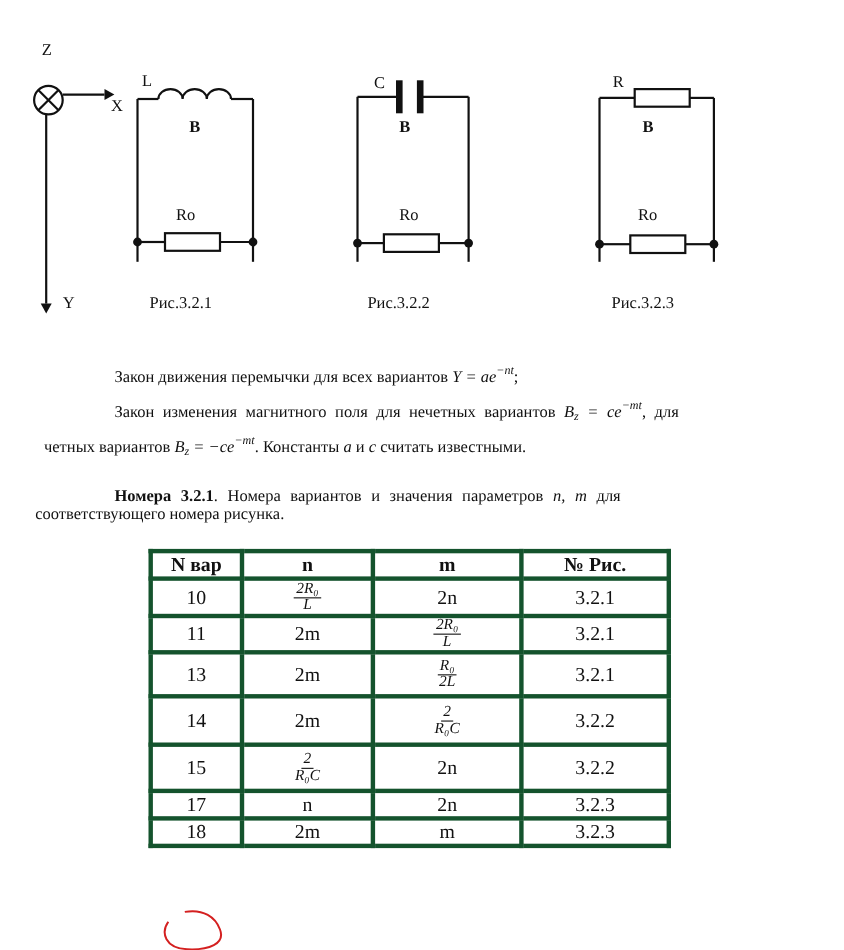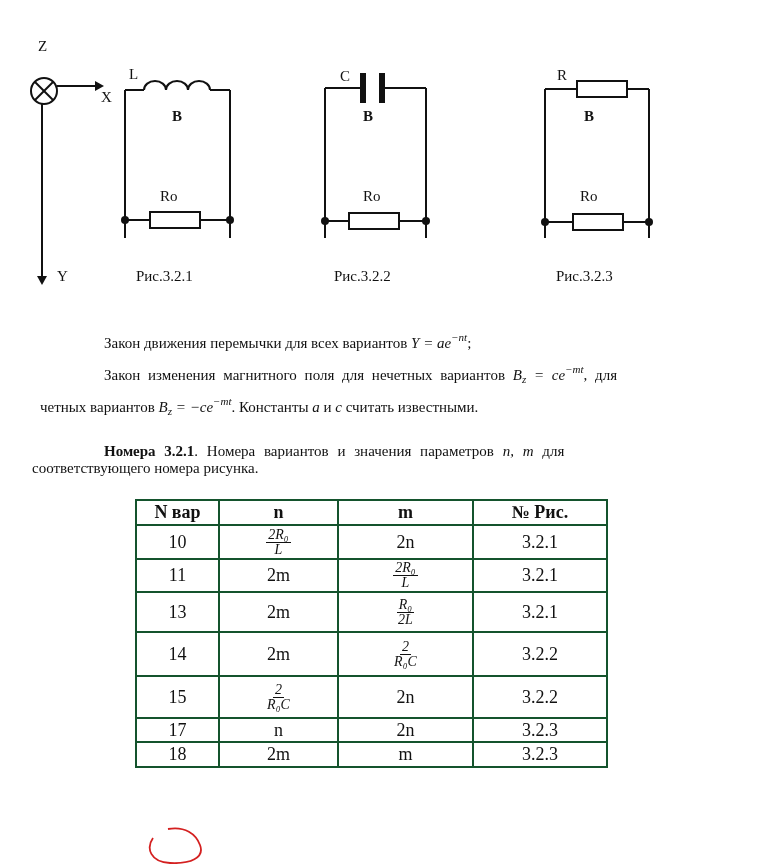--- a/index.html
+++ b/index.html
@@ -5,21 +5,21 @@
   html, body { margin:0; padding:0; background:#fff; }
   body { width:767px; height:864px; position:relative; overflow:hidden; font-family:"Liberation Serif", serif; color:#111; }
   .abs { position:absolute; }
   svg { position:absolute; left:0; top:0; }
   .cap { font-size:15px; }
   .para { position:absolute; font-size:15px; line-height:18px; white-space:nowrap; }
   .it { font-style:italic; }
   sup { font-size:11px; vertical-align:7px; font-style:italic; }
   sub { font-size:11px; vertical-align:-3px; font-style:italic; }
   table.t { position:absolute; left:135px; top:499px; border-collapse:collapse; font-size:18px; }
-  table.t td, table.t th { border:2px solid #14532d; text-align:center; padding:0; }
+  table.t td, table.t th { border:4px solid #14532d; text-align:center; padding:0; }
   table.t th { font-weight:bold; font-size:18px; }
   .frac { display:inline-flex; flex-direction:column; align-items:center; font-style:italic; font-size:14px; line-height:14px; vertical-align:middle;text-align:center; }
   .frac .num { padding:0 2px; border-bottom:1.5px solid #111; }
   .frac .den { padding:0 2px; }
 </style>
 </head>
 <body>
 
 <svg width="767" height="300" viewBox="0 0 767 300">
   <g stroke="#111" stroke-width="2" fill="none">

